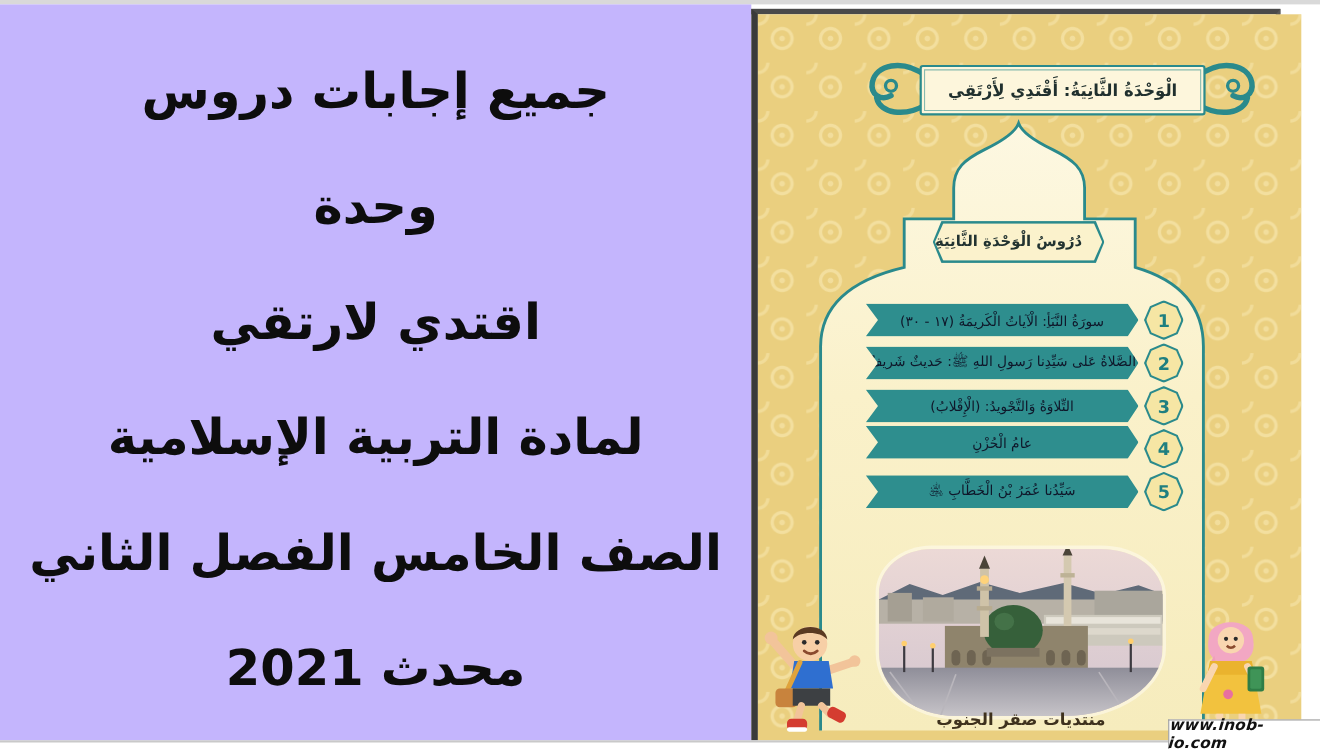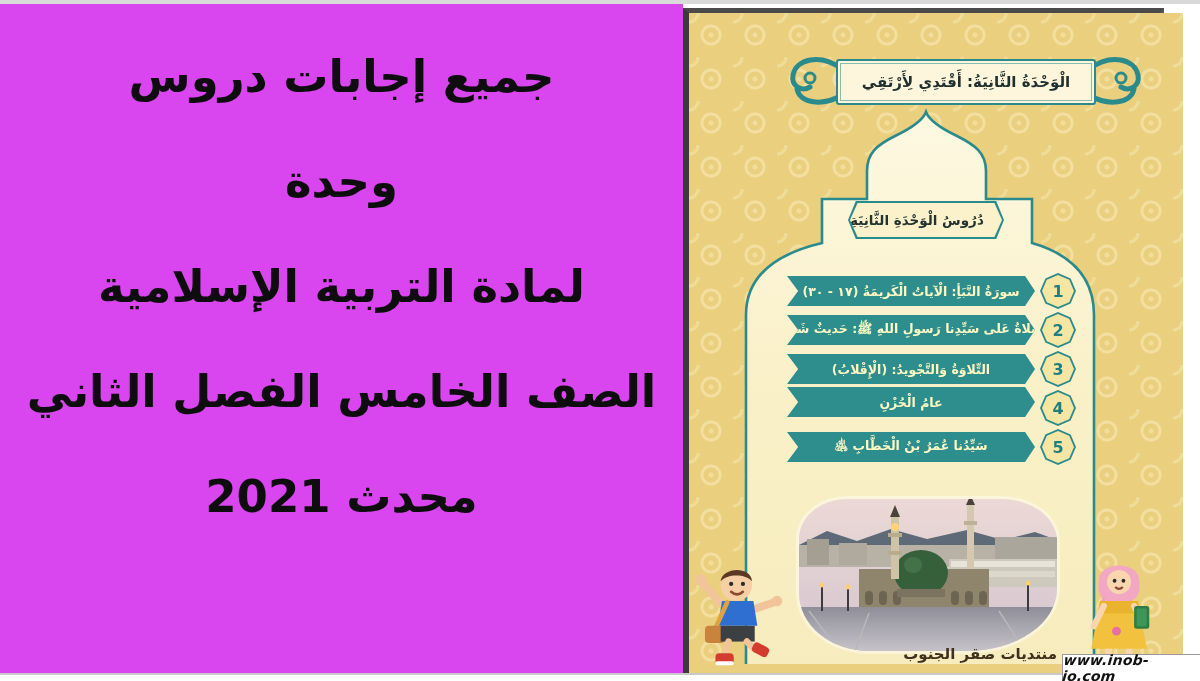--- a/index.html
+++ b/index.html
@@ -6,22 +6,22 @@
   html,body { width:1200px; height:681px; background:#ffffff; overflow:hidden;
               font-family:"DejaVu Sans", sans-serif; }
   #root { position:relative; width:1200px; height:681px; background:#ffffff; }
 
   
   .top-strip    { position:absolute; left:0; top:0; width:1200px; height:4px; background:#d9d9d9; }
   .bottom-strip { position:absolute; left:0; top:673px; width:1200px; height:2px; background:#c9c9c9; }
 
   
   .left-panel { position:absolute; left:0; top:4px; width:683px; height:669px;
-                background:#d946ef; direction:rtl; text-align:center;
-                padding-top:20px; }
+                background:#c4b5fd; direction:rtl; text-align:center;
+                padding-top:26px; }
   .title-line { height:105px; line-height:105px; white-space:nowrap;
                 font-size:45px; font-weight:800; color:#0d0d0d;
                 font-family:"DejaVu Sans", sans-serif; }
 
   
   .scan-frame { position:absolute; left:683px; top:8px; width:481px; height:665px;
                 background:#ffffff; border-left:6px solid #3a3a3a;
                 border-top:5px solid #4a4a4a; border-right:4px solid #585858; }
   .book-page  { position:absolute; left:0; top:0; width:494px; height:660px;
                 overflow:hidden;
@@ -53,38 +53,38 @@
                    background:#fbf2cc; display:flex; align-items:center; justify-content:flex-end;
                    direction:rtl;
                    clip-path:polygon(5% 0,95% 0,100% 50%,95% 100%,5% 100%,0 50%); }
   .lessons-label span { font-size:13.5px; font-weight:700; color:#223331; white-space:nowrap; }
 
   
   .lesson-bar { position:absolute; left:98px; width:248px; height:30px; background:#2e8e8e;
                 clip-path:polygon(0 0,96% 0,100% 50%,96% 100%,0 100%,4.5% 50%);
                 display:flex; align-items:center; justify-content:center;
                 direction:rtl; z-index:3; }
-  .lesson-bar span { color:#fef9c3; font-size:12.5px; font-weight:700; white-space:nowrap; }
+  .lesson-bar span { color:#0f172a; font-size:12.5px; font-weight:400; white-space:nowrap; }
 
   .lesson-badge { position:absolute; left:351px; width:36px; height:36px; background:#2a8a8c;
                   clip-path:polygon(50% 0,85% 15%,100% 50%,85% 85%,50% 100%,15% 85%,0 50%,15% 15%);
                   z-index:4; }
   .lesson-badge .inner { position:absolute; left:2px; top:2px; right:2px; bottom:2px;
                   background:#f6e6a4; display:flex; align-items:center; justify-content:center;
                   clip-path:polygon(50% 0,85% 15%,100% 50%,85% 85%,50% 100%,15% 85%,0 50%,15% 15%); }
   .lesson-badge span { color:#1f7f80; font-size:16px; font-weight:700; }
 
   
   .photo-blob { position:absolute; left:110px; top:486px; width:258px; height:152px;
                 overflow:hidden; z-index:3;
                 border-radius:48px 56px 90px 70px / 40px 42px 62px 58px;
                 box-shadow:0 0 0 3px rgba(255,252,240,.55); }
   .photo-blob svg { display:block; width:100%; height:100%; }
 
-  .page-caption { position:absolute; left:110px; top:632px; width:258px; text-align:right;
+  .page-caption { position:absolute; left:110px; top:632px; width:258px; text-align:center;
                   font-size:15px; font-weight:700; color:#3e311d; direction:rtl; z-index:4; }
 
   .kid { position:absolute; z-index:5; }
   .kid.boy  { left:0px;   top:550px; width:100px; height:110px; }
   .kid.girl { left:384px; top:540px; width:92px;  height:116px; }
 
   
   .watermark { position:absolute; right:0; bottom:0; width:138px; height:27px;
                background:#ffffff; border-top:1px solid #9a9a9a; border-left:1px solid #9a9a9a;
                display:flex; align-items:center; justify-content:center; z-index:10; }
@@ -94,20 +94,21 @@
 </head>
 <body>
 
 <div id="root">
 
   <div class="top-strip"></div>
 
   <div class="left-panel">
     <div class="title-line">جميع إجابات دروس</div>
     <div class="title-line">وحدة</div>
+    <div class="title-line">اقتدي لارتقي</div>
     <div class="title-line">لمادة التربية الإسلامية</div>
     <div class="title-line">الصف الخامس الفصل الثاني</div>
     <div class="title-line">محدث 2021</div>
   </div>
 
   <div class="scan-frame">
     <div class="book-page">
 
       <svg class="dome-svg" viewBox="0 0 494 660" xmlns="http://www.w3.org/2000/svg">
         <defs>

